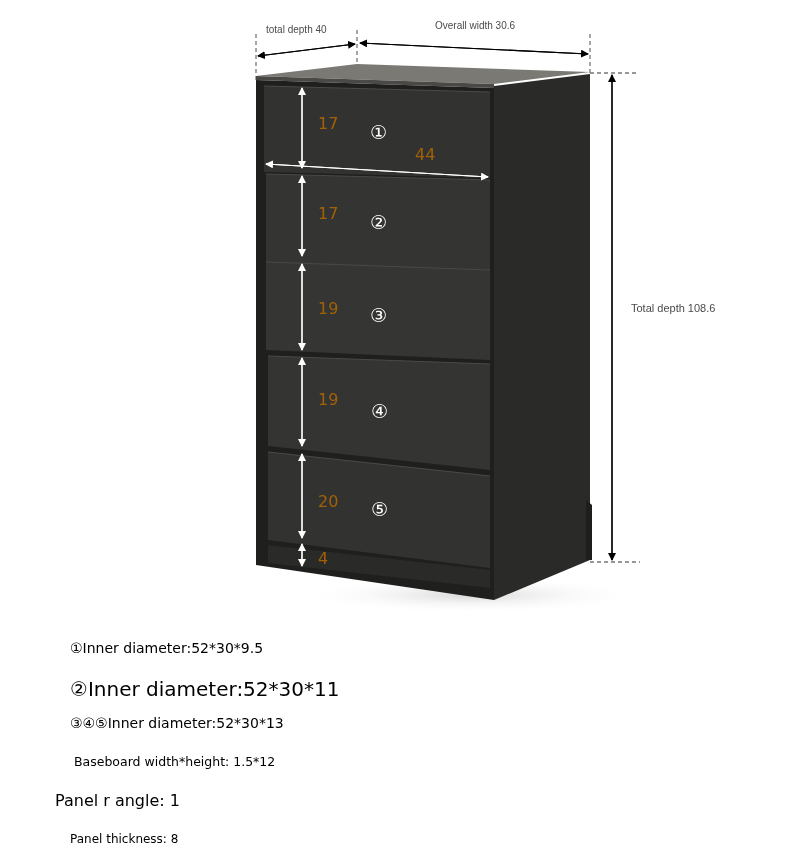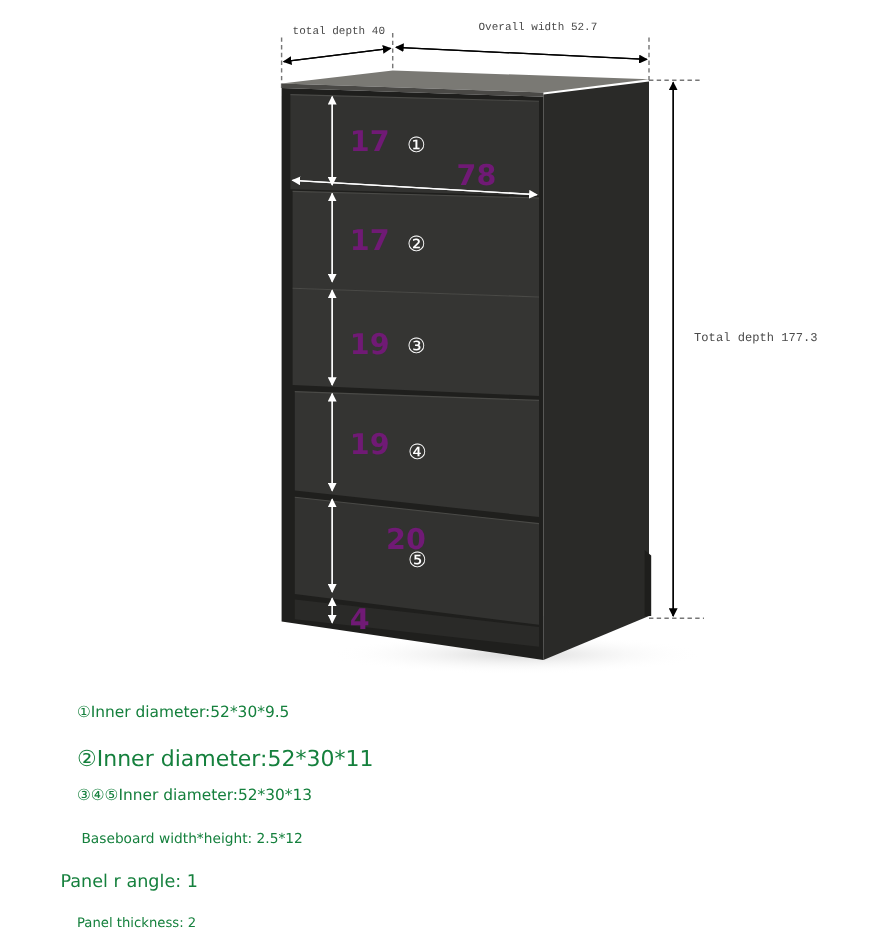--- a/index.html
+++ b/index.html
@@ -1,22 +1,22 @@
 <!DOCTYPE html>
 <html><head>
   <meta charset="utf-8">
   <style>
     html, body { margin: 0; padding: 0; background: #ffffff; }
     body { width: 790px; height: 851px; position: relative; overflow: hidden; font-family: "Liberation Sans", sans-serif; }
     .diagram { position: absolute; left: 0; top: 0; width: 790px; height: 620px; }
-    .lbl { position: absolute; color: #4a4a4a; font-family: Liberation Mono, monospace; white-space: nowrap; }
+    .lbl { position: absolute; color: #4a4a4a; font-family: Liberation Sans, sans-serif; white-space: nowrap; }
     .dim-top { font-size: 10px; }
-    .dim-white { position: absolute; color: #701a75; font-family: "DejaVu Sans", sans-serif; font-size: 26px; font-weight: bold; }
+    .dim-white { position: absolute; color: #a16207; font-family: "DejaVu Sans", sans-serif; font-size: 16px; }
     .circ { position: absolute; color: #ffffff; font-family: "DejaVu Sans", sans-serif; font-size: 19px; }
-    .spec { position: absolute; left: 70px; color: #15803d; font-family: "DejaVu Sans", sans-serif; white-space: nowrap; }
+    .spec { position: absolute; left: 70px; color: #000000; font-family: "DejaVu Sans", sans-serif; white-space: nowrap; }
   </style>
 </head>
 <body>
 
 <div class="diagram">
   <svg width="790" height="620" viewBox="0 0 790 620" style="position:absolute;left:0;top:0;">
     <defs>
       <marker id="ab" markerWidth="8" markerHeight="8" refX="7" refY="4" orient="auto" markerUnits="userSpaceOnUse">
         <path d="M0,0 L8,4 L0,8 z" fill="#000"></path>
       </marker>
@@ -84,39 +84,39 @@
       <line x1="302" y1="538" x2="302" y2="454" marker-end="url(#aw)"></line>
       <line x1="302" y1="454" x2="302" y2="538" marker-end="url(#aw)"></line>
       <line x1="302" y1="566" x2="302" y2="544" marker-end="url(#aw)"></line>
       <line x1="302" y1="544" x2="302" y2="566" marker-end="url(#aw)"></line>
       <line x1="266" y1="164" x2="488" y2="177" marker-end="url(#aw)"></line>
       <line x1="488" y1="177" x2="266" y2="164" marker-end="url(#aw)"></line>
     </g>
   </svg>
 
   <span class="lbl dim-top" style="left:266px;top:24px;">total depth 40</span>
-  <span class="lbl dim-top" style="left:435px;top:20px;">Overall width 52.7</span>
-  <span class="lbl" style="left:631px;top:302px;font-size:11px;">Total depth 177.3</span>
+  <span class="lbl dim-top" style="left:435px;top:20px;">Overall width 30.6</span>
+  <span class="lbl" style="left:631px;top:302px;font-size:11px;">Total depth 108.6</span>
 
-  <span class="dim-white" style="left:415px;top:145px;">78</span>
+  <span class="dim-white" style="left:415px;top:145px;">44</span>
 
   <span class="dim-white" style="left:318px;top:114px;">17</span>
   <span class="dim-white" style="left:318px;top:204px;">17</span>
   <span class="dim-white" style="left:318px;top:299px;">19</span>
   <span class="dim-white" style="left:318px;top:390px;">19</span>
-  <span class="dim-white" style="left:318px;top:476px;margin-left:33px;">20</span>
+  <span class="dim-white" style="left:318px;top:492px;">20</span>
   <span class="dim-white" style="left:318px;top:549px;">4</span>
 
   <span class="circ" style="left:370px;top:121px;">①</span>
   <span class="circ" style="left:370px;top:211px;">②</span>
   <span class="circ" style="left:370px;top:304px;">③</span>
   <span class="circ" style="left:371px;top:400px;">④</span>
   <span class="circ" style="left:371px;top:498px;">⑤</span>
 </div>
 
 <div>
   <div class="spec" style="top:640px;font-size:14px;">①Inner diameter:52*30*9.5</div>
   <div class="spec" style="top:677px;font-size:20px;">②Inner diameter:52*30*11</div>
   <div class="spec" style="top:715px;font-size:14px;">③④⑤Inner diameter:52*30*13</div>
-  <div class="spec" style="top:754px;left:74px;font-size:12.5px;">Baseboard width*height: 2.5*12</div>
+  <div class="spec" style="top:754px;left:74px;font-size:12.5px;">Baseboard width*height: 1.5*12</div>
   <div class="spec" style="top:791px;left:55px;font-size:16px;">Panel r angle: 1</div>
-  <div class="spec" style="top:832px;font-size:12px;">Panel thickness: 2</div>
+  <div class="spec" style="top:832px;font-size:12px;">Panel thickness: 8</div>
 </div>
 
 </body></html>

